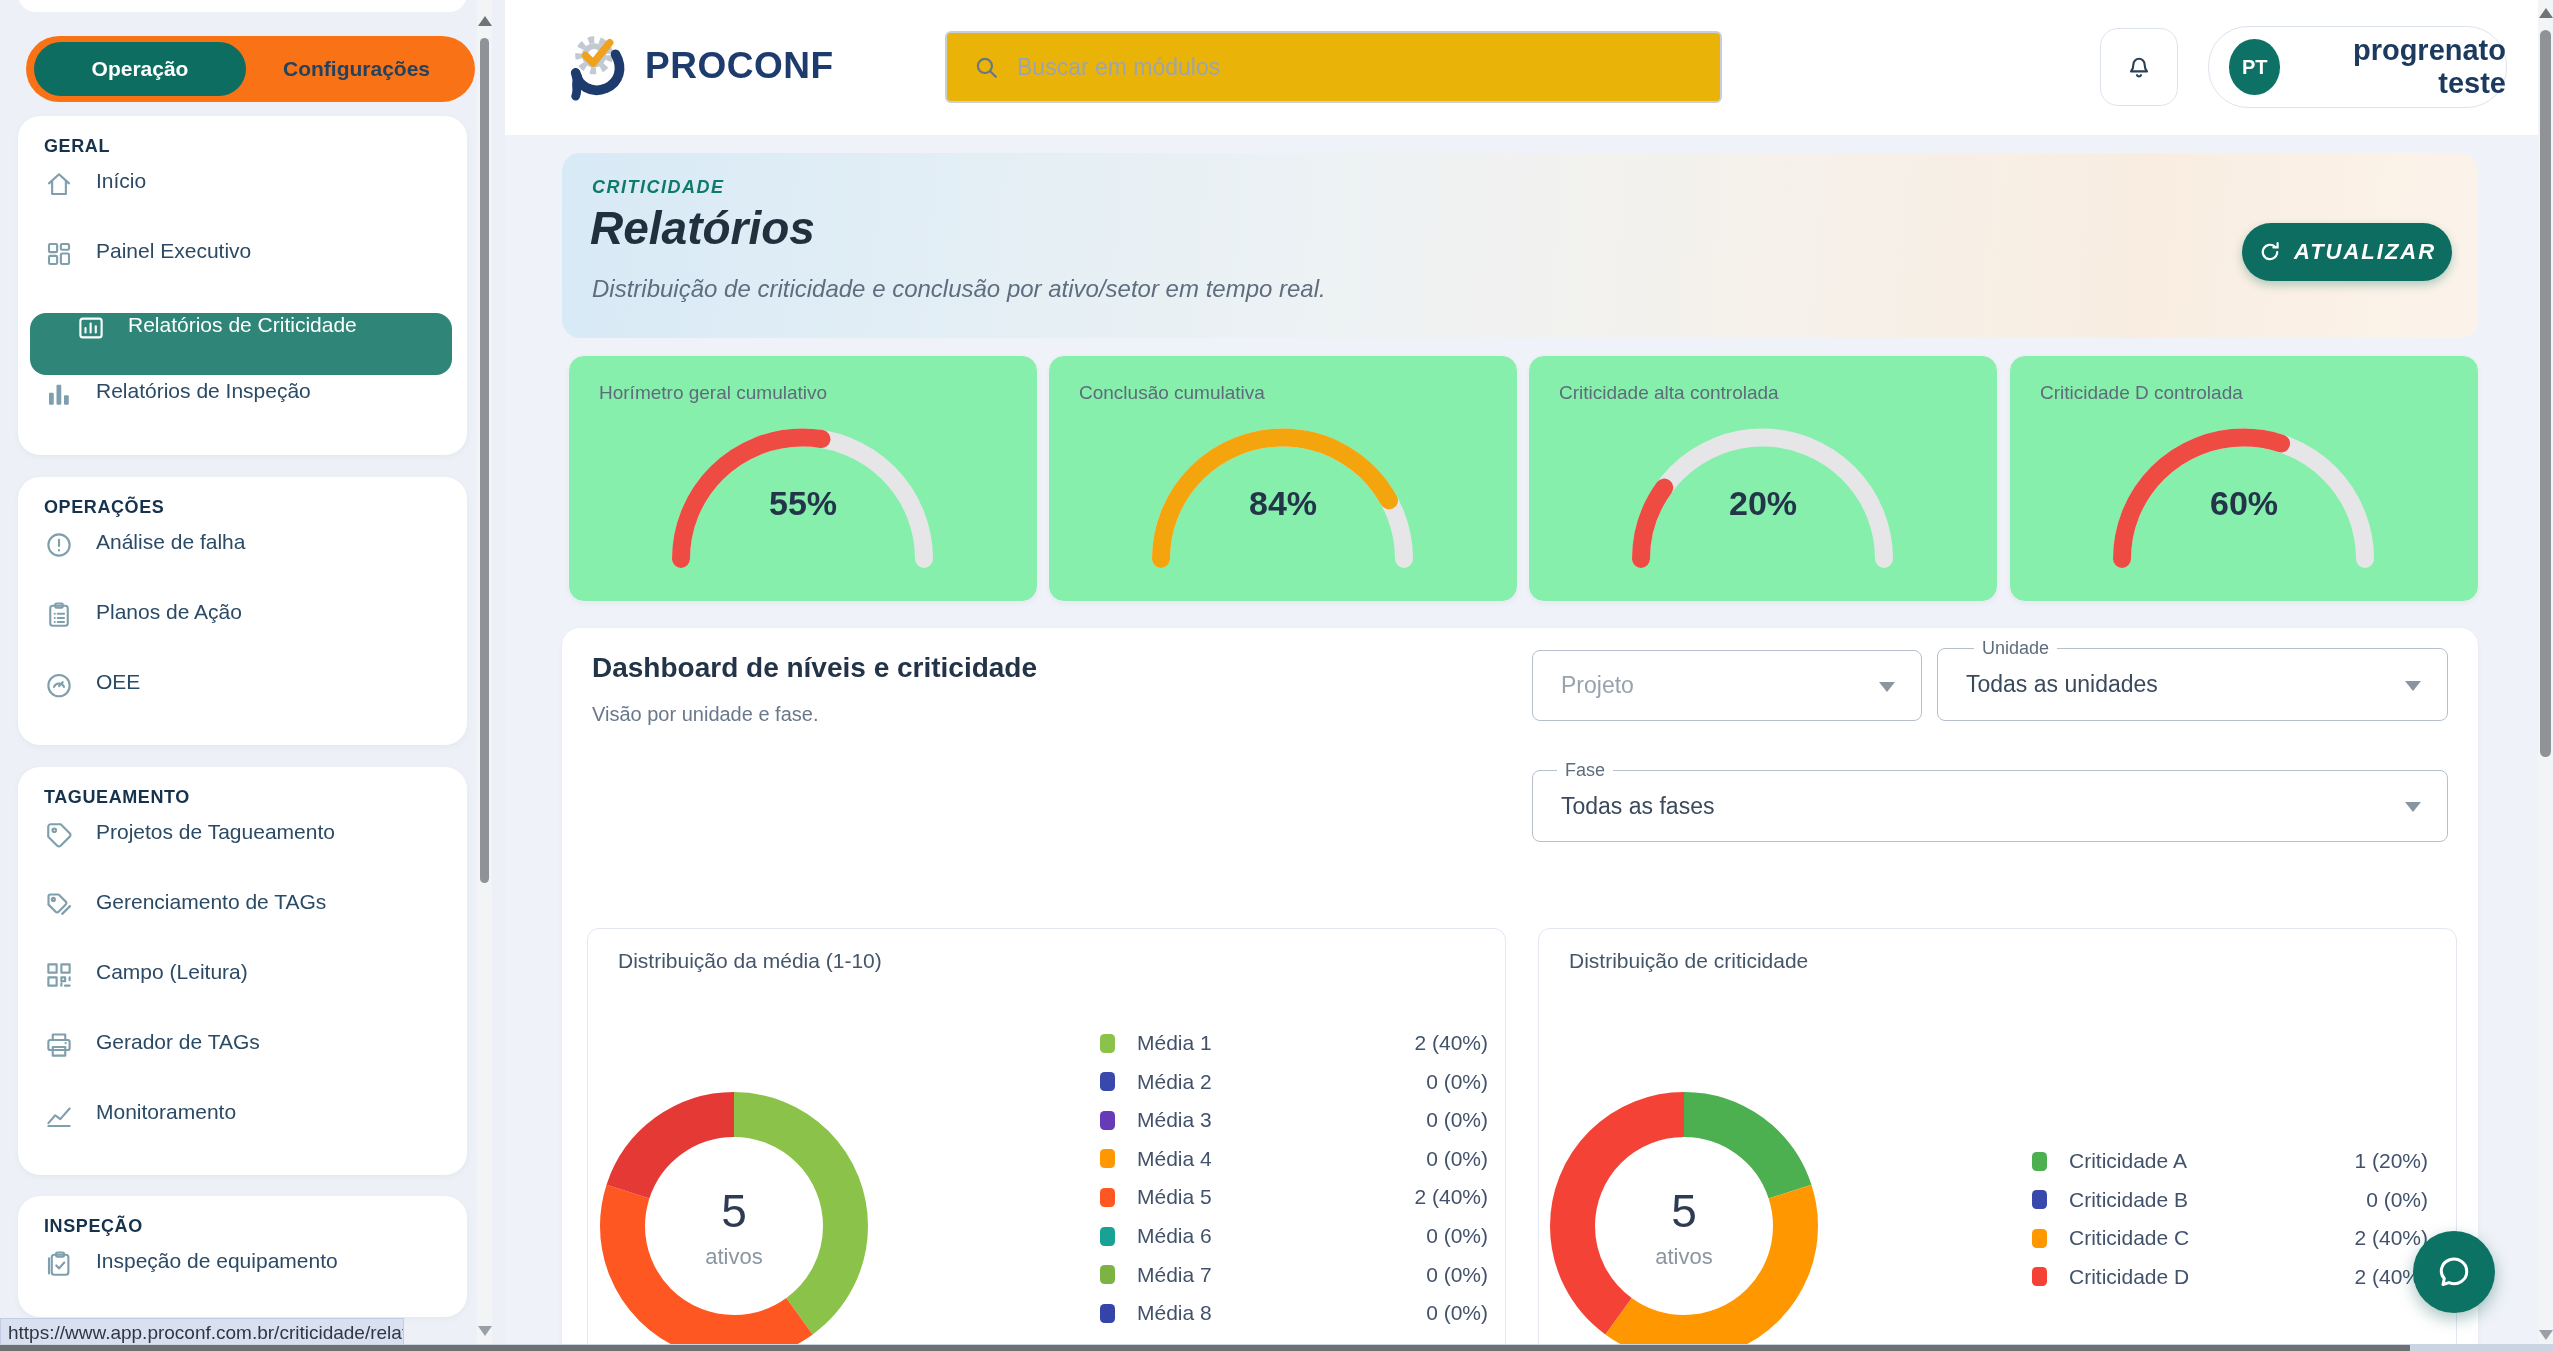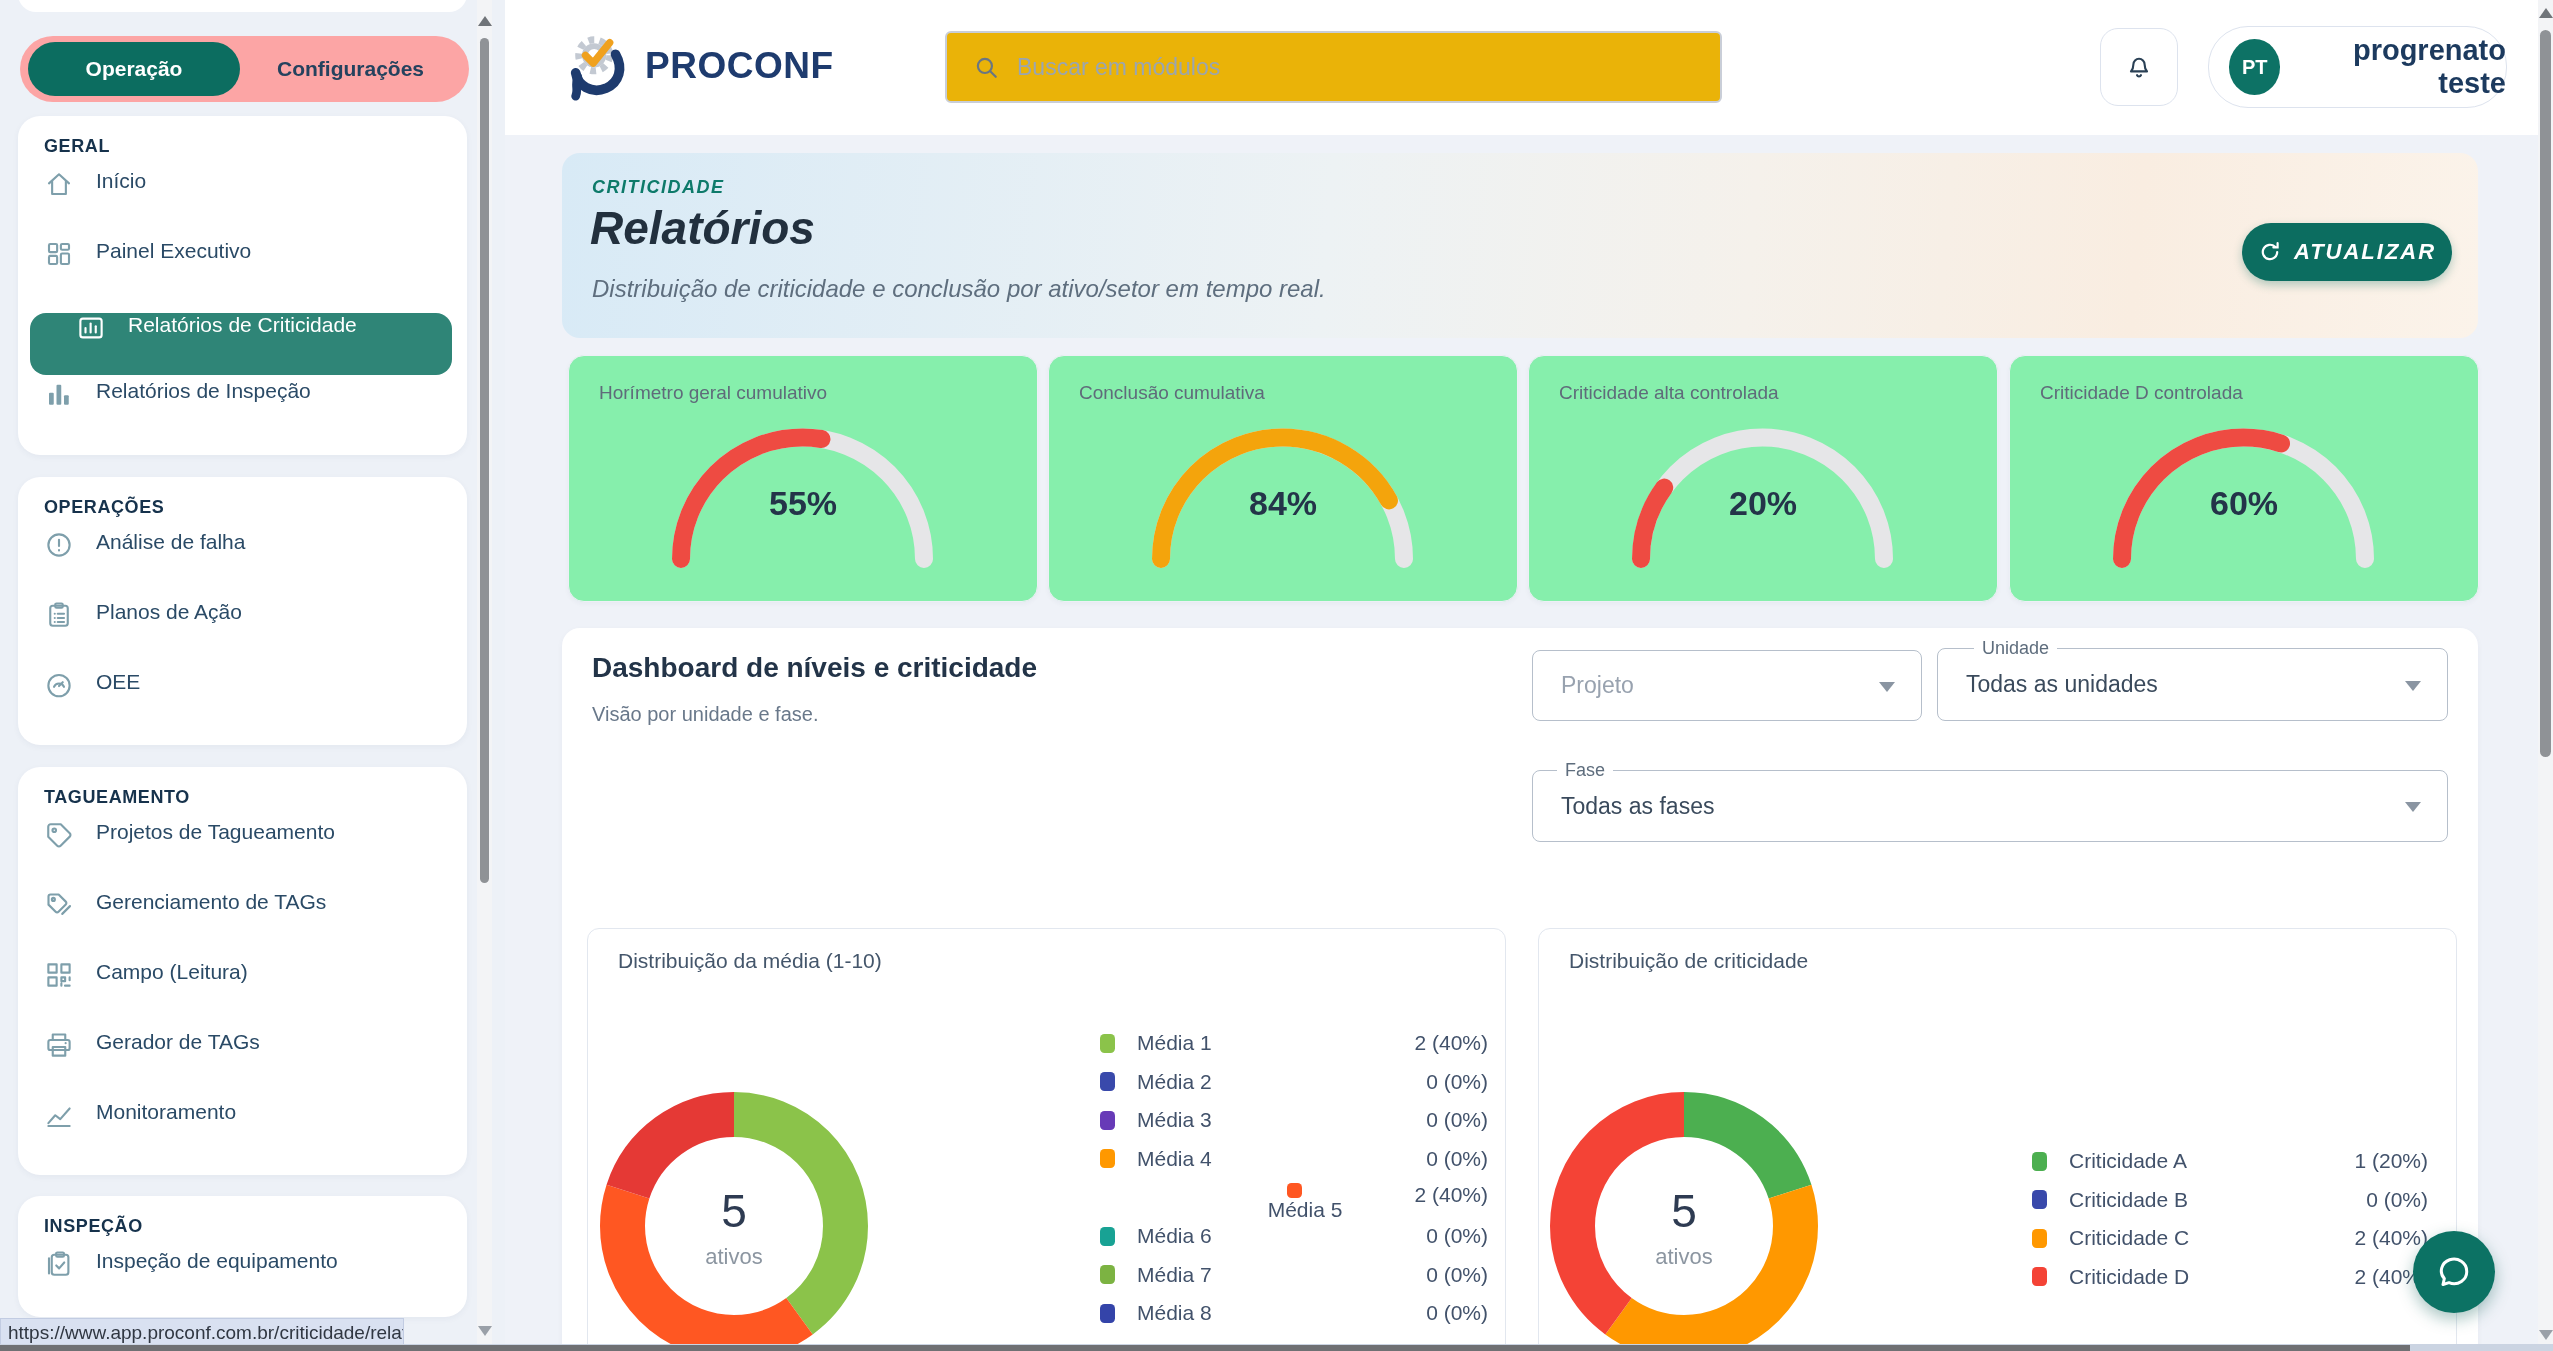--- a/index.html
+++ b/index.html
@@ -3,21 +3,21 @@
 <meta charset="utf-8">
 <style>
   html,body{margin:0;padding:0;background:#DDE3EC;}
   #stage{position:relative;width:2553px;height:1351px;overflow:hidden;
          font-family:"Liberation Sans",sans-serif;background:#EDF1F7;}
   .abs{position:absolute;}
 
   
   #sidebar-col{left:0;top:0;width:505px;height:1351px;background:#EDF1F7;}
   .peek-card{left:18px;top:-14px;width:449px;height:26px;background:#fff;border-radius:0 0 18px 18px;}
-  #mode-toggle{left:20px;top:36px;width:449px;height:66px;background:#fca5a5;border-radius:33px;}
+  #mode-toggle{left:26px;top:36px;width:449px;height:66px;background:#f97316;border-radius:33px;}
   .toggle-pill{left:8px;top:6px;width:212px;height:54px;background:#0C6D60;border-radius:27px;
                color:#fff;font-weight:700;font-size:21px;display:flex;align-items:center;justify-content:center;}
   .toggle-off{left:220px;top:6px;width:221px;height:54px;color:#24425E;font-weight:600;font-size:21px;
               display:flex;align-items:center;justify-content:center;}
   .nav-card{left:18px;background:#fff;border-radius:22px;box-shadow:0 2px 6px rgba(30,50,90,.05);overflow:hidden;}
   .nav-title{margin:20px 0 0 26px;font-size:18px;font-weight:700;letter-spacing:.6px;color:#16324C;}
   .nav-list{margin-top:12px;}
   .nav-item{position:relative;height:70px;display:flex;align-items:flex-start;color:#2A4A66;font-size:21px;}
   .nav-item .nicon{width:30px;height:30px;margin:0 22px 0 26px;color:#7E9FAB;flex:0 0 30px;}
   .nav-item.active{height:62px;margin:4px 15px 4px 12px;background:#2F8577;border-radius:16px;color:#fff;padding-left:28px;}
@@ -372,21 +372,21 @@
       <div class="legend-row" style="left: 1100px; top: 1106.2px; width: 388px; height: 28px;">
         <span class="legend-chip" style="background: rgb(103, 58, 183);"></span>
         <span class="legend-label">Média 3</span>
         <span class="legend-value">0 (0%)</span>
       </div>
       <div class="legend-row" style="left: 1100px; top: 1144.8px; width: 388px; height: 28px;">
         <span class="legend-chip" style="background: rgb(255, 152, 0);"></span>
         <span class="legend-label">Média 4</span>
         <span class="legend-value">0 (0%)</span>
       </div>
-      <div class="legend-row" style="left: 1100px; top: 1183.4px; width: 388px; height: 28px; flex-direction: column;">
+      <div class="legend-row" style="left: 1100px; top: 1183.4px; width: 388px; height: 28px;">
         <span class="legend-chip" style="background: rgb(255, 87, 34);"></span>
         <span class="legend-label">Média 5</span>
         <span class="legend-value">2 (40%)</span>
       </div>
       <div class="legend-row" style="left: 1100px; top: 1222px; width: 388px; height: 28px;">
         <span class="legend-chip" style="background: rgb(24, 162, 148);"></span>
         <span class="legend-label">Média 6</span>
         <span class="legend-value">0 (0%)</span>
       </div>
       <div class="legend-row" style="left: 1100px; top: 1260.6px; width: 388px; height: 28px;">

